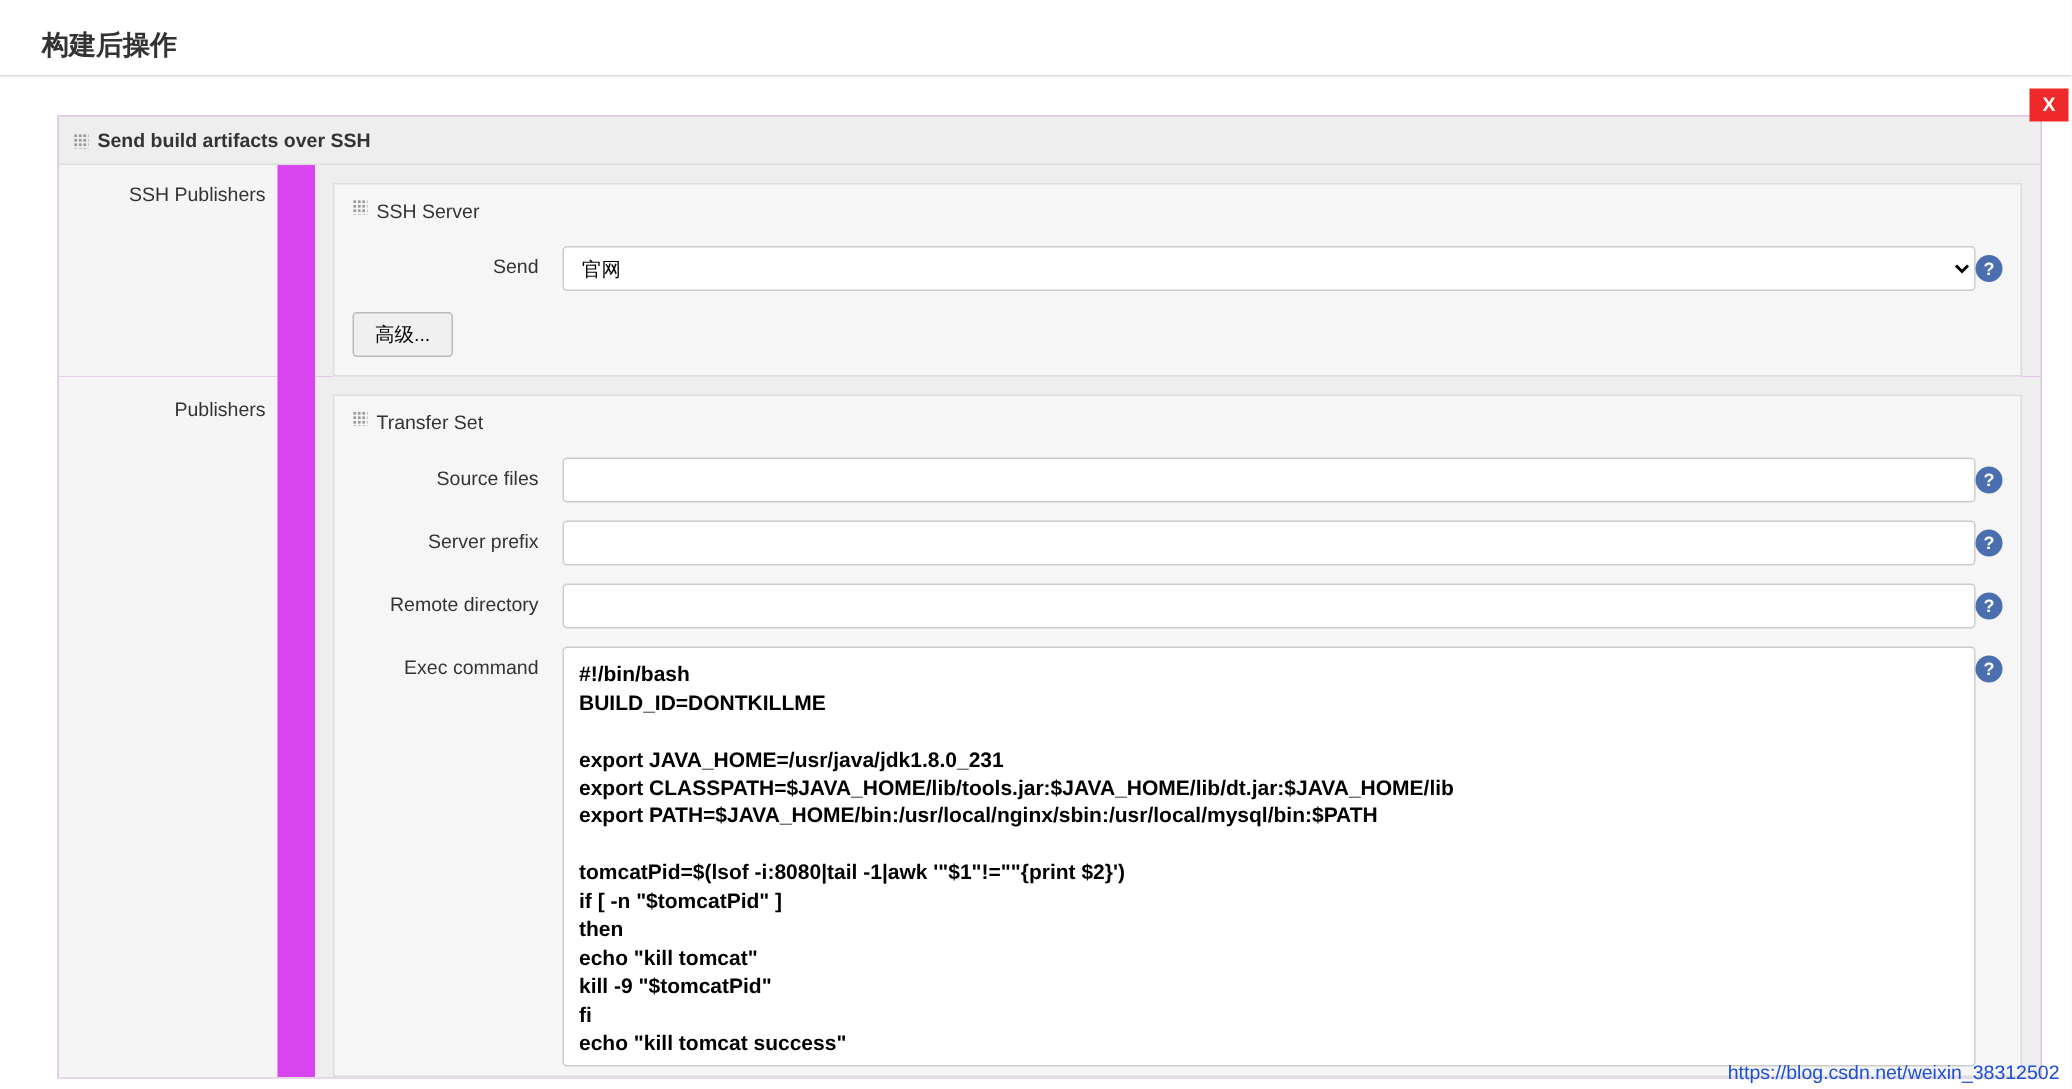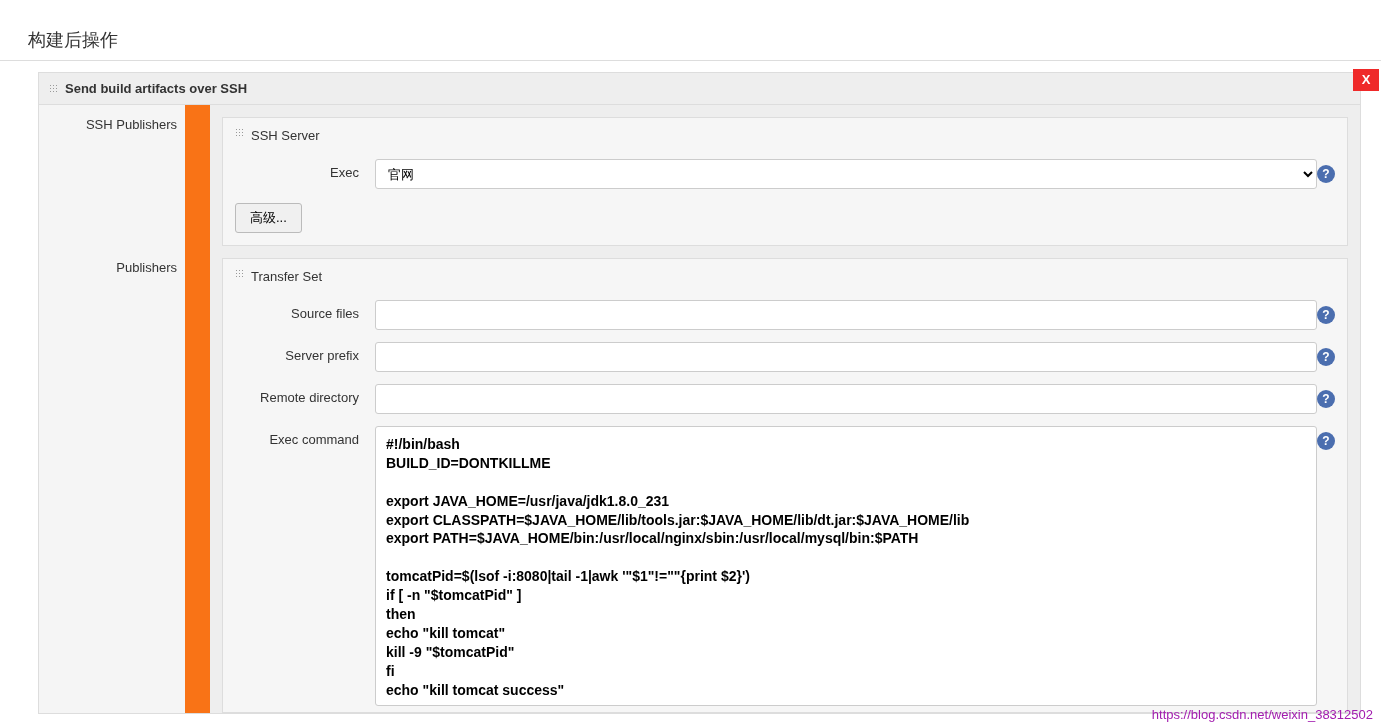--- a/index.html
+++ b/index.html
@@ -5,22 +5,22 @@
   * { box-sizing: border-box; margin: 0; padding: 0; }
   body {
     font-family: Helvetica, Arial, sans-serif;
     font-size: 13px;
     color: #333;
     background: #fff;
     width: 1381px;
   }
   .page-title {
     font-size: 18px;
-    font-weight: normal;
-    padding: 28px 28px 8px 28px;
+    font-weight: bold;
+    padding: 18px 28px 8px 28px;
   }
   .outer-frame {
     border-top: 1px solid #ddd;
     padding: 10px 0 0 0;
     position: relative;
   }
   .close-x {
     position: absolute;
     top: 8px;
     right: 2px;
@@ -28,23 +28,23 @@
     color: #fff;
     width: 26px;
     height: 22px;
     text-align: center;
     line-height: 22px;
     font-weight: bold;
     font-size: 13px;
     cursor: pointer;
   }
   .section {
-    margin: 1px 20px 0 38px;
+    margin: 16px 20px 0 38px;
     border: 1px solid #ddd;
-    background: #f97316;
+    background: #d946ef;
   }
   .section-header {
     background: #eee;
     border-bottom: 1px solid #ddd;
     padding: 8px 10px;
     font-weight: bold;
     font-size: 13px;
     display: flex;
     align-items: center;
     gap: 6px;
@@ -153,21 +153,21 @@
     background: #f0f0f0;
     border-radius: 3px;
     padding: 5px 14px;
     font-size: 13px;
     cursor: pointer;
   }
   .watermark {
     position: fixed;
     right: 8px;
     bottom: 4px;
-    color: #a21caf;
+    color: #1d4ed8;
     font-size: 13px;
     pointer-events: none;
   }
 </style>
 </head>
 <body>
 
 <div class="page-title">构建后操作</div>
 
 <div class="outer-frame">
@@ -184,21 +184,21 @@
       <div class="side-col">SSH Publishers</div>
       <div class="main-col">
 
         <div class="inner-panel">
           <div class="inner-header">
             <span class="dots-icon"></span>
             <span>SSH Server</span>
           </div>
 
           <div class="form-row">
-            <div class="label">Exec</div>
+            <div class="label">Send</div>
             <div class="field">
               <select>
                 <option>官网</option>
               </select>
             </div>
             <div class="help-icon">?</div>
           </div>
 
           <div class="btn-row">
             <button class="btn">高级...</button>

